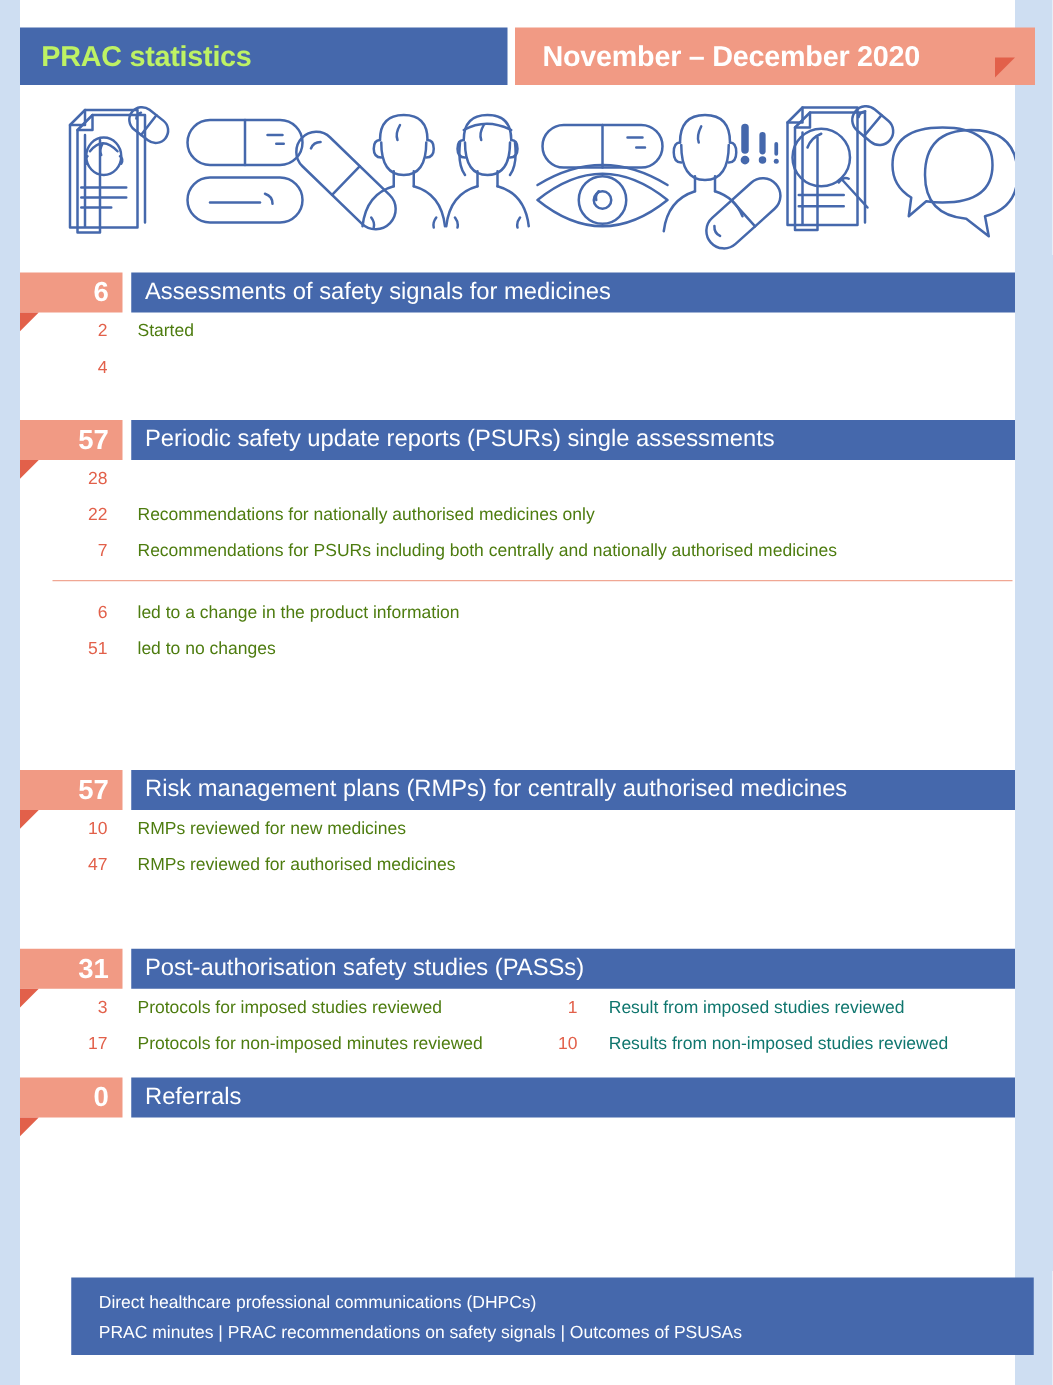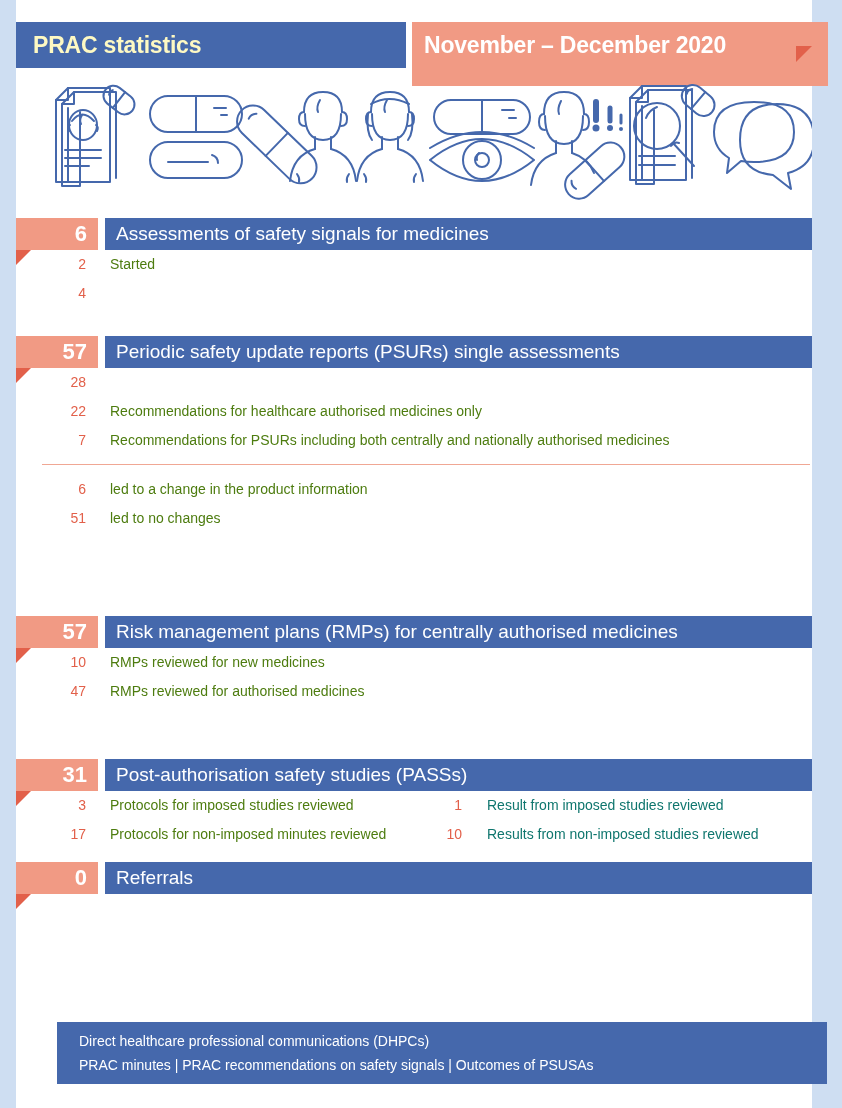--- a/index.html
+++ b/index.html
@@ -38,42 +38,42 @@
     width: 812px;
     height: 46px;
   }
   .header-title {
     position: absolute;
     left: 0;
     top: 0;
     width: 390px;
     height: 46px;
     background: #4568ac;
-    color: #fef9c3;
+    color: #bef264;
     font-size: 23px;
     font-weight: bold;
     line-height: 46px;
     padding-left: 17px;
     box-sizing: border-box;
     letter-spacing: -0.2px;
     white-space: nowrap;
     overflow: hidden;
   }
   .header-period {
     position: absolute;
     left: 396px;
     top: 0;
     width: 416px;
-    height: 64px;
+    height: 46px;
     background: #f19a84;
     color: #ffffff;
     font-size: 23px;
     font-weight: bold;
     line-height: 46px;
-    padding-left: 12px;
+    padding-left: 22px;
     box-sizing: border-box;
     letter-spacing: -0.2px;
     white-space: nowrap;
     overflow: hidden;
   }
   
   .header-fold {
     position: absolute;
     left: 796px;
     top: 46px;
@@ -352,21 +352,21 @@
   <div class="section" style="top:336px">
     <div class="sec-badge">57</div>
     <div class="sec-badge-fold"></div>
     <div class="sec-bar">Periodic safety update reports (PSURs) single assessments</div>
     <div class="rows">
       <div class="row">
         <div class="row-num">28</div>
       </div>
       <div class="row">
         <div class="row-num">22</div>
-        <div class="row-text">Recommendations for healthcare authorised medicines only</div>
+        <div class="row-text">Recommendations for nationally authorised medicines only</div>
       </div>
       <div class="row">
         <div class="row-num">7</div>
         <div class="row-text">Recommendations for PSURs including both centrally and nationally authorised medicines</div>
       </div>
       <div class="row" style="height:20px">
         <div class="divider" style="top:9px"></div>
       </div>
       <div class="row">
         <div class="row-num">6</div>

